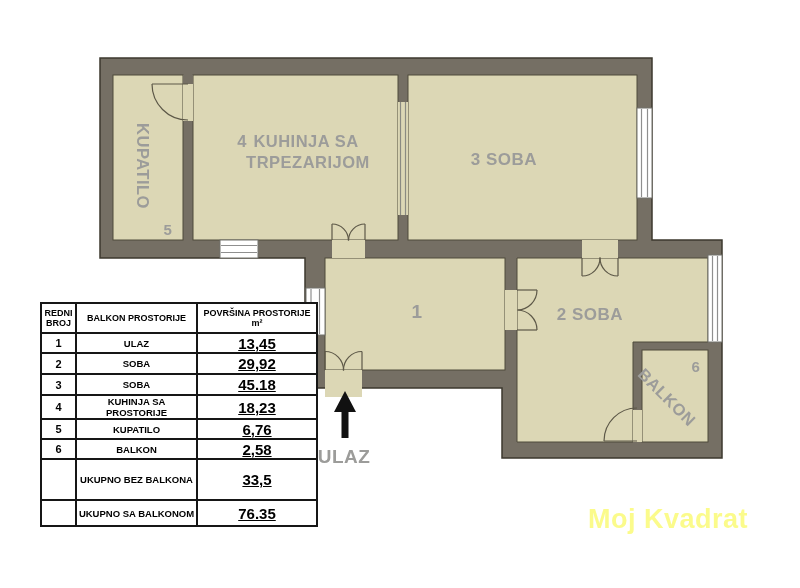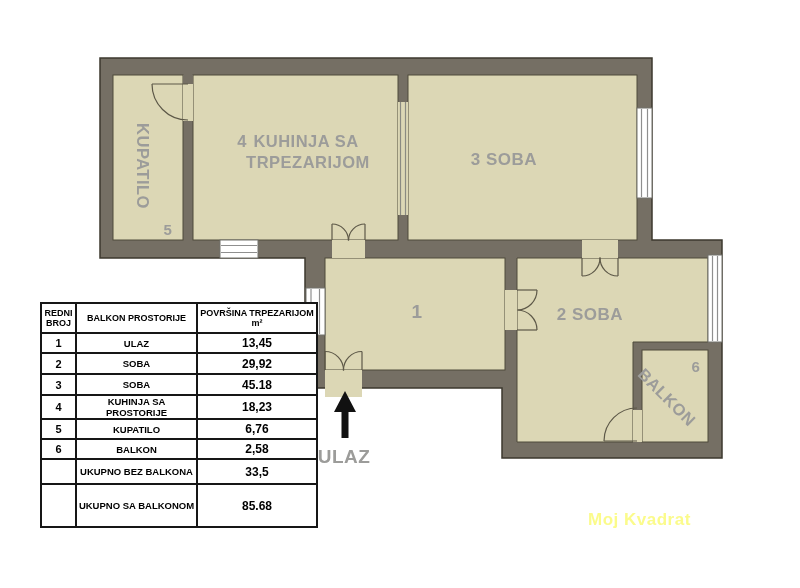--- a/index.html
+++ b/index.html
@@ -23,24 +23,24 @@
   .sz15{font-size:15px;}
 
   
   .area-table{position:absolute;left:20px;top:302px;width:276px;border-collapse:collapse;
               background:#fff;table-layout:fixed;color:#000000;margin-left:20px;}
   .area-table td,.area-table th{border:2px solid #161616;text-align:center;vertical-align:middle;
               padding:0;font-weight:700;}
   .area-table th{font-size:9px;line-height:10px;}
   .c-num{font-size:11px;}
   .c-name{font-size:9.5px;}
-  .c-area{font-size:12px;}
-
-  
-  .watermark{position:absolute;left:588px;top:503px;font-weight:700;font-size:17px;
+  .c-area{font-size:15px;text-decoration:underline;}
+
+  
+  .watermark{position:absolute;left:588px;top:503px;font-weight:700;font-size:27px;
              line-height:33px;letter-spacing:.5px;color:#fbfb8b;white-space:nowrap;}
 </style>
 </head>
 <body>
 
 <div id="canvas">
 
   <svg id="plan-svg" width="800" height="588" viewBox="0 0 800 588" xmlns="http://www.w3.org/2000/svg">
 
     <g fill="#756f64">
@@ -156,21 +156,21 @@
   <table class="area-table">
     <colgroup>
       <col style="width:35px">
         <col style="width:121px">
         <col style="width:120px">
     </colgroup>
     <tbody>
         <tr style="height:30px">
       <th>REDNI BROJ</th>
       <th>BALKON PROSTORIJE</th>
-      <th>POVRŠINA TRPEZARIJOM m²</th>
+      <th>POVRŠINA PROSTORIJE m²</th>
     </tr>
     <tr style="height:20px">
       <td class="c-num">1</td>
       <td class="c-name">ULAZ</td>
       <td class="c-area">13,45</td>
     </tr>
     <tr style="height:21px">
       <td class="c-num">2</td>
       <td class="c-name">SOBA</td>
       <td class="c-area">29,92</td>
@@ -188,29 +188,29 @@
     <tr style="height:20px">
       <td class="c-num">5</td>
       <td class="c-name">KUPATILO</td>
       <td class="c-area">6,76</td>
     </tr>
     <tr style="height:20px">
       <td class="c-num">6</td>
       <td class="c-name">BALKON</td>
       <td class="c-area">2,58</td>
     </tr>
-    <tr style="height:25px">
+    <tr style="height:41px">
       <td class="c-num"></td>
       <td class="c-name">UKUPNO BEZ BALKONA</td>
       <td class="c-area">33,5</td>
     </tr>
-    <tr style="height:43px">
+    <tr style="height:26px">
       <td class="c-num"></td>
       <td class="c-name">UKUPNO SA BALKONOM</td>
-      <td class="c-area">85.68</td>
+      <td class="c-area">76.35</td>
     </tr>
   </tbody>
     </table>
 
   <div class="watermark">
     <div>Moj Kvadrat</div>
   </div>
 
 </div>
 

